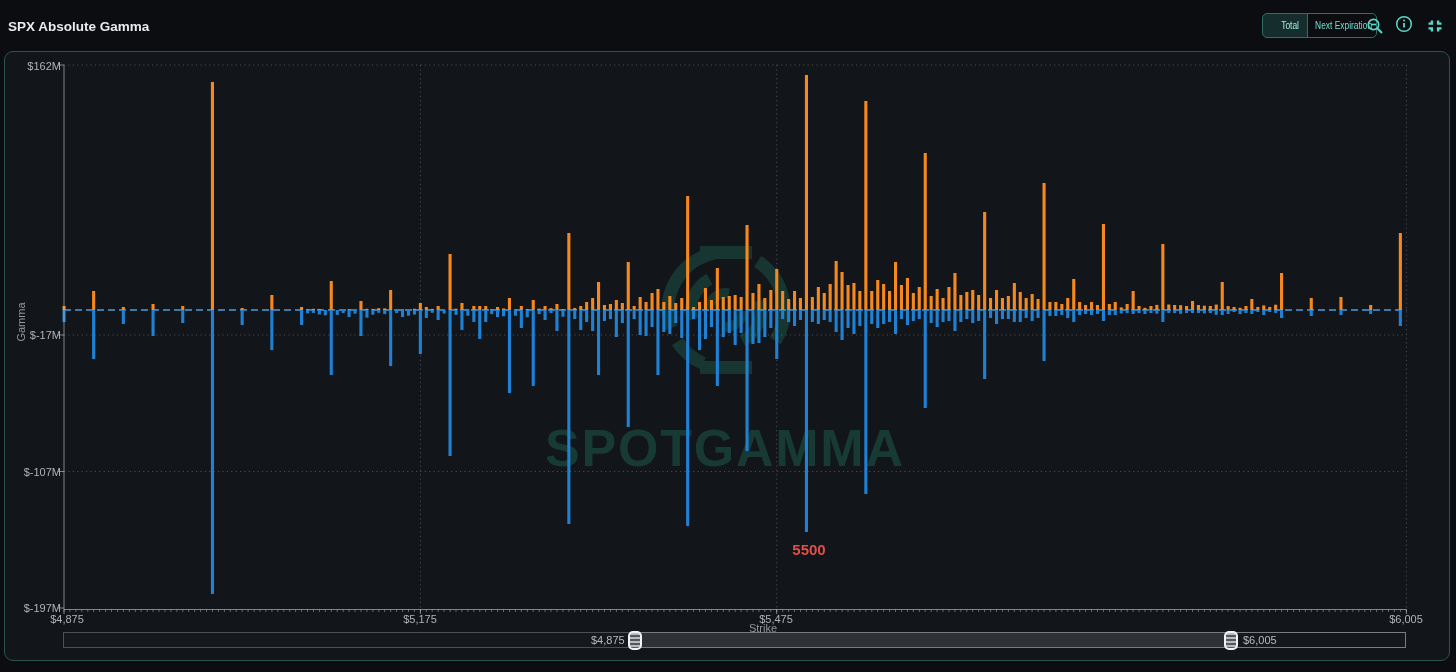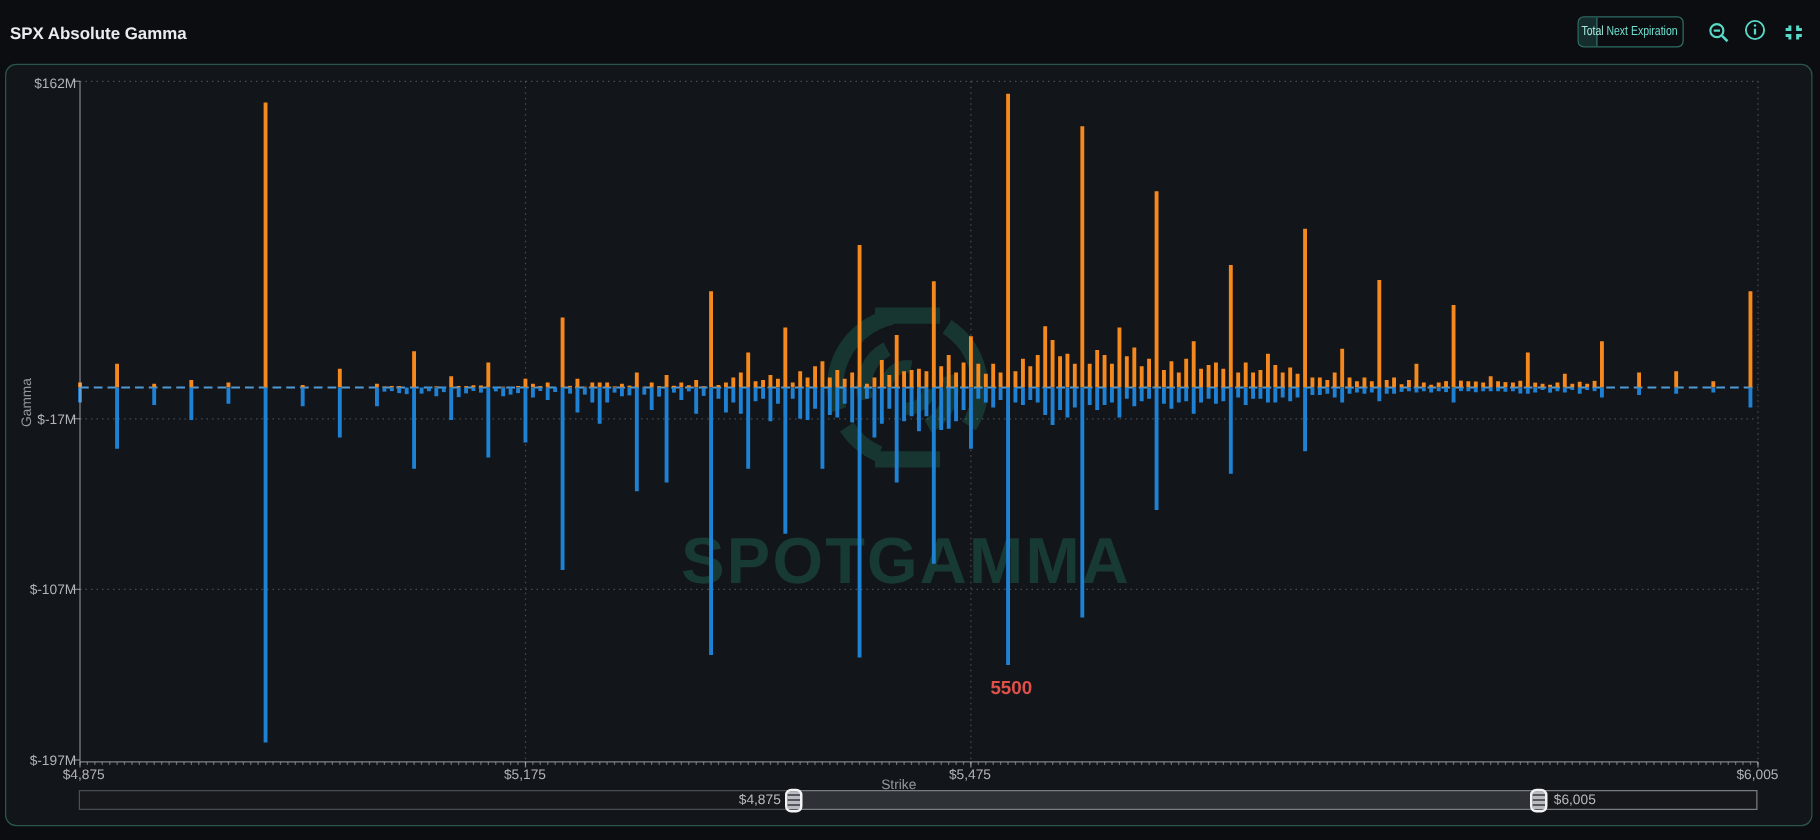--- a/index.html
+++ b/index.html
@@ -3,24 +3,24 @@
 * { margin:0; padding:0; box-sizing:border-box; }
 html,body { width:1456px; height:672px; background:#0b0d10; overflow:hidden;
   font-family:"Liberation Sans", sans-serif; }
 .title { position:absolute; left:8px; top:19px; color:#e9ebee; font-size:13.5px; font-weight:700;text-align:center; }
 .panel { position:absolute; left:4px; top:51px; width:1446px; height:610px;
   background:#121519; border:1px solid #2b554c; border-radius:9px; }
 .btngroup { position:absolute; left:1262px; top:13px; height:25px; display:flex;
   border:1px solid #2f6e64; border-radius:5px; overflow:hidden; }
 .btn { font-size:10.5px; color:#6fdfcf; line-height:23px; text-align:center; white-space:nowrap; }
 .btn span { display:inline-block; transform:scaleX(0.8); transform-origin:50% 50%; }
-.btn.sel { width:15px; background:rgba(80,210,190,0.17); border-right:1px solid #2f6e64; color:#a5ece0; }
+.btn.sel { width:45px; background:rgba(80,210,190,0.17); border-right:1px solid #2f6e64; color:#a5ece0;padding-left:10px; }
 .btn.uns { width:68px; }
 .icon { position:absolute; }
-.strike-lbl { position:absolute; left:697px; top:622px; width:44px; text-align:center; color:#94979c; font-size:11px; }
+.strike-lbl { position:absolute; left:741px; top:622px; width:44px; text-align:center; color:#94979c; font-size:11px; }
 .slider { position:absolute; left:63px; top:632px; width:1343px; height:16px; }
 .sl-left { position:absolute; left:0; top:0; width:572px; height:16px; background:#16181c; border:1px solid #4b4e53; }
 .sl-mid { position:absolute; left:572px; top:0; width:596px; height:16px; background:#2e3136; border-top:1px solid #797c81; border-bottom:1px solid #797c81; }
 .sl-right { position:absolute; left:1168px; top:0; width:175px; height:16px; background:#16181c; border:1px solid #797c81; }
 .handle { position:absolute; top:-1.5px; width:14px; height:19px; border:2px solid #f2f3f5; border-radius:5px;
   background:repeating-linear-gradient(180deg,#b8bbc0 0px,#b8bbc0 2px,#55585d 2px,#55585d 4px); }
 .h1 { left:565px; }
 .h2 { left:1161px; }
 .sl-txt { position:absolute; top:2px; color:#b7bac0; font-size:11px; }
 .t1 { left:528px; }

